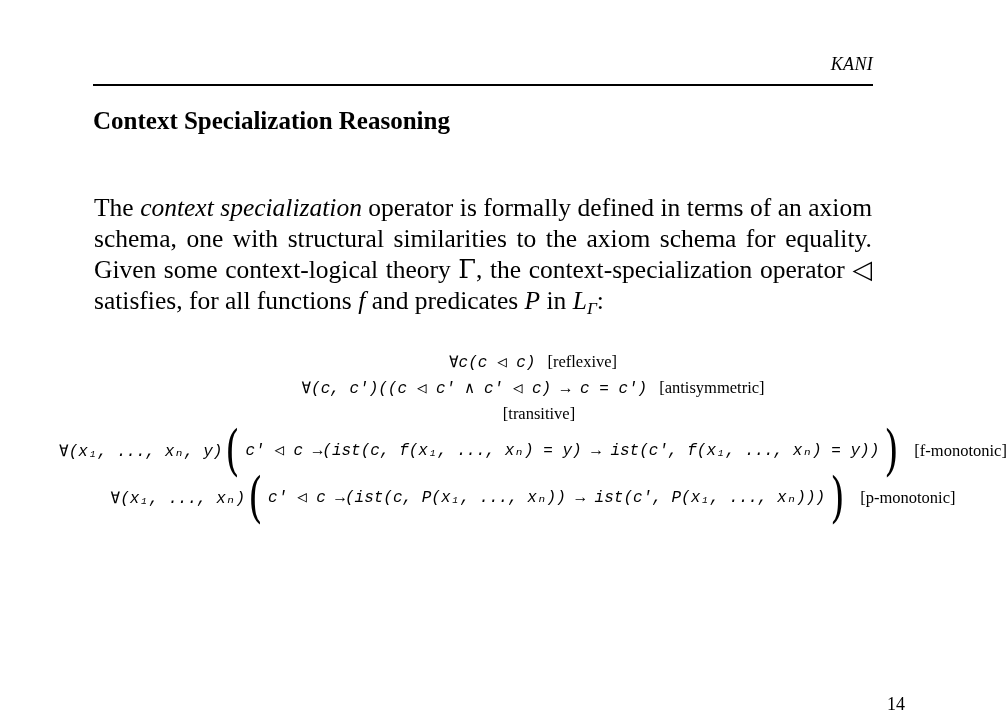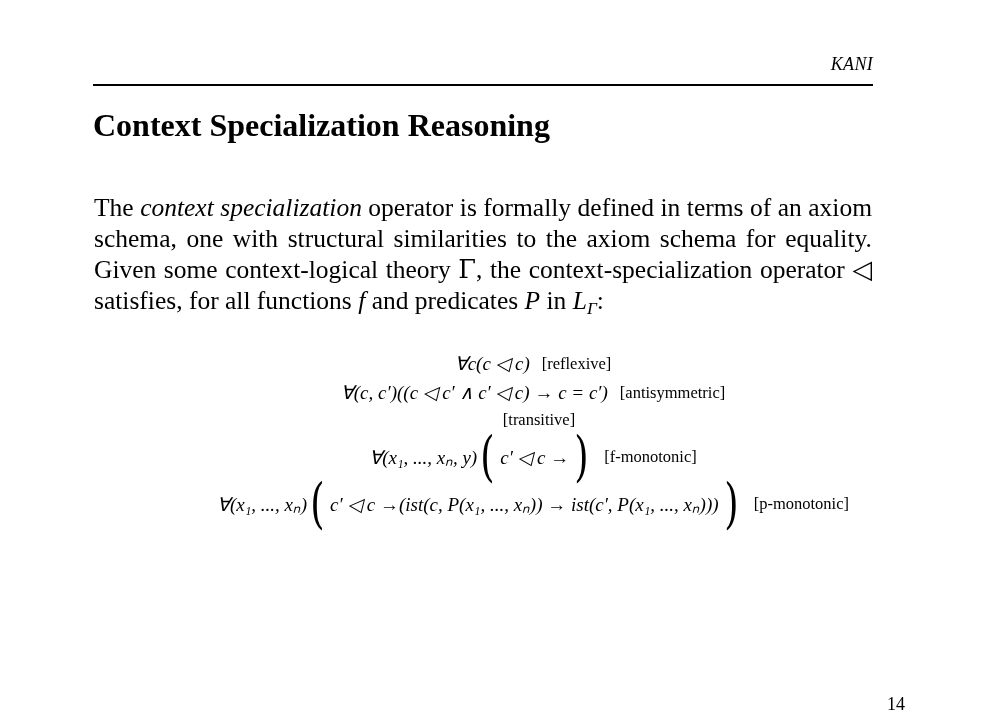--- a/index.html
+++ b/index.html
@@ -37,21 +37,21 @@
     left: 93px;
     top: 72px;
     width: 780px;
     height: 1.5px;
     background: #000000;
   }
   .slide-title {
     position: absolute;
     left: 93px;
     top: 95px;
-    font-size: 32px;
+    font-size: 25px;
     font-weight: bold;
     font-family: "Liberation Serif", serif;
   }
   .body-text {
     position: absolute;
     left: 94px;
     top: 172px;
     width: 778px;
     font-size: 25.5px;
     line-height: 31px;
@@ -76,24 +76,24 @@
     font-family: "Liberation Serif", serif;
   }
   .eqrow {
     display: flex;
     align-items: center;
     justify-content: center;
     position: relative;
     margin-bottom: 4px;
   }
   .eqmath {
-    font-size: 19px;
+    font-size: 16px;
     font-style: italic;
     white-space: nowrap;
-    font-family: Liberation Serif, serif;
+    font-family: Liberation Mono, monospace;
   }
   .eqtag {
     font-size: 16.5px;
     font-style: normal;
     margin-left: 12px;
     white-space: nowrap;
     font-family: "Liberation Serif", serif;
   }
   .frac-wrap {
     display: inline-flex;
@@ -159,20 +159,21 @@
     <div class="eqrow" style="margin-bottom:8px;">
       <span class="eqtag">[transitive]</span>
     </div>
 
     <div class="eqrow" style="margin-bottom:8px;">
       <span class="eqmath">∀(x₁, ..., xₙ, y)</span>
       <span class="frac-wrap">
         <span class="bigparen">(</span>
         <span class="stack eqmath">
           <span class="line">c′ ◁ c →</span>
+          <span class="line">(ist(c, f(x₁, ..., xₙ) = y) → ist(c′, f(x₁, ..., xₙ) = y))</span>
         </span>
         <span class="bigparen">)</span>
       </span>
       <span class="eqtag">[f-monotonic]</span>
     </div>
 
     <div class="eqrow">
       <span class="eqmath">∀(x₁, ..., xₙ)</span>
       <span class="frac-wrap">
         <span class="bigparen">(</span>

